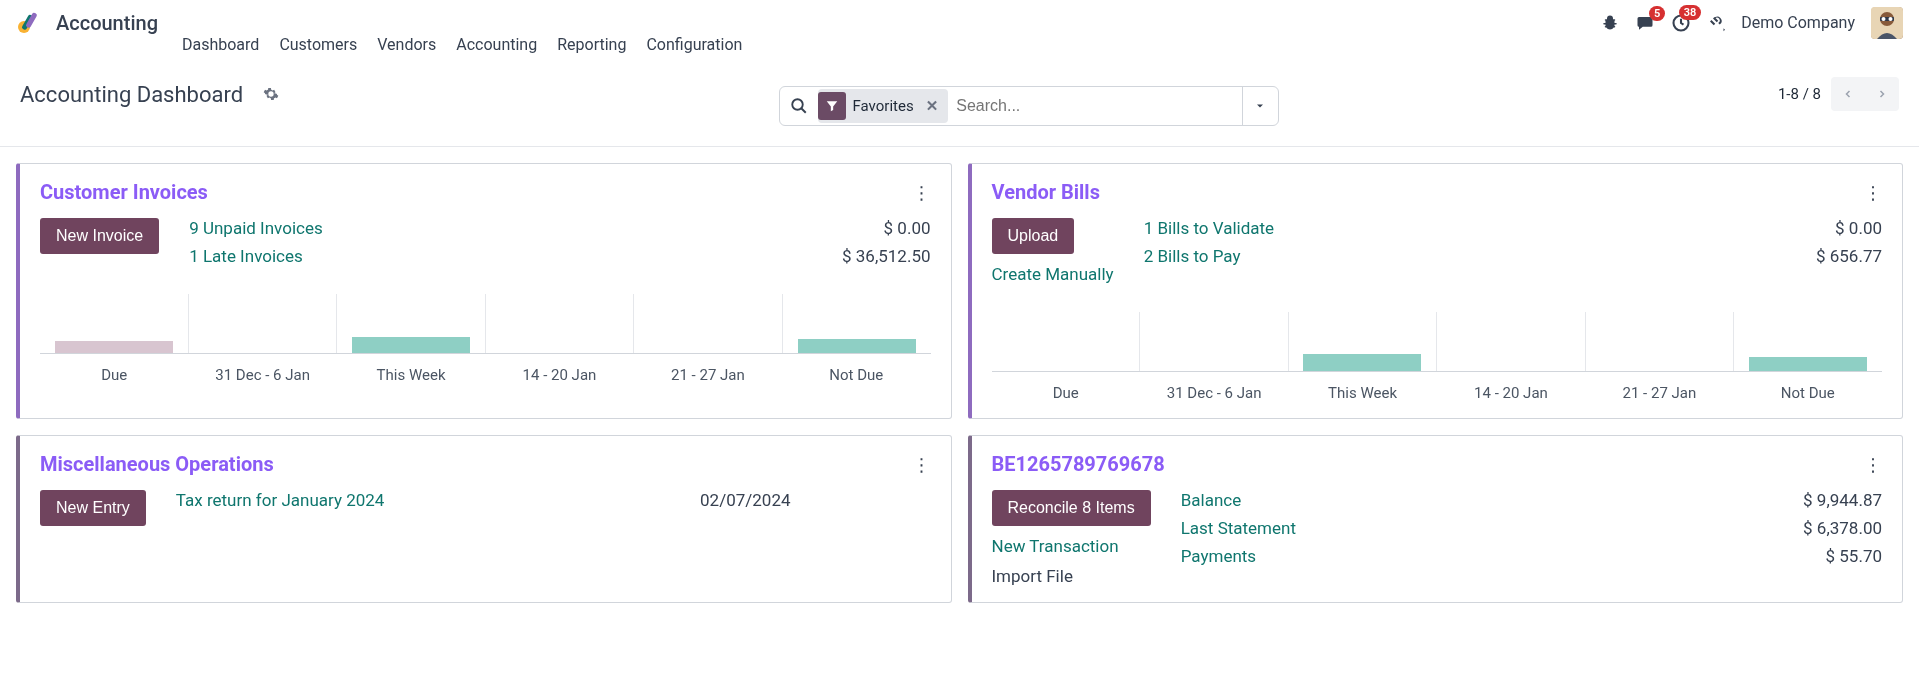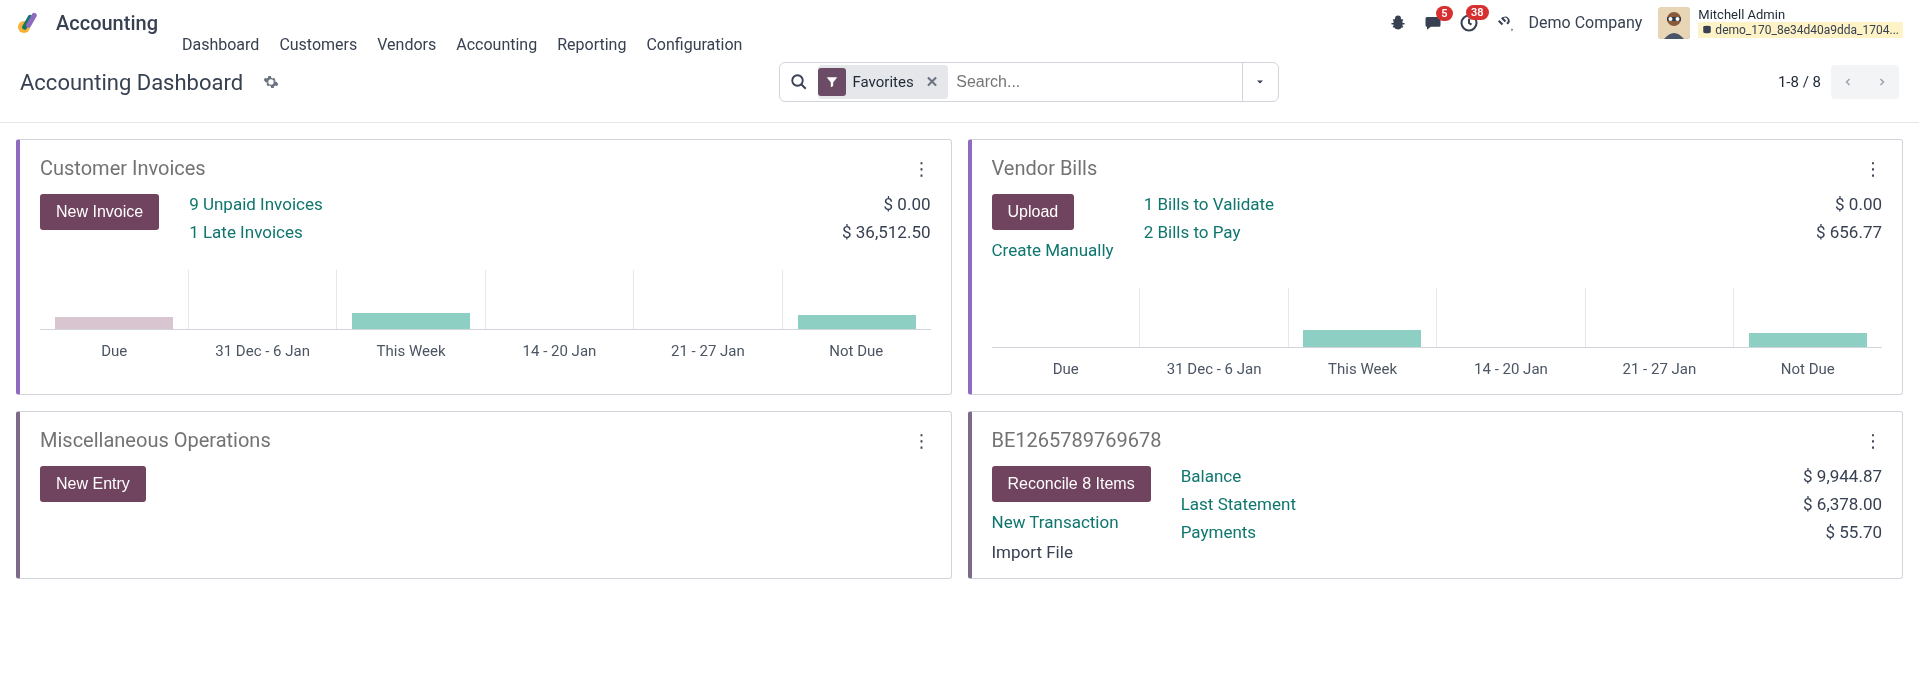--- a/index.html
+++ b/index.html
@@ -17,39 +17,39 @@
   .company { font-size: 16px; color: #374151; }
   .user-block { display: flex; align-items: center; gap: 8px; }
   .avatar { width: 32px; height: 32px; border-radius: 4px; background: linear-gradient(135deg,#e8d5b5,#875a3a); display:flex;align-items:center;justify-content:center;color:#fff;font-weight:700;font-size:14px; }
   .user-info { display: flex; flex-direction: column; font-size: 13px; }
   .user-db { background: #fef3c7; font-size: 12px; padding: 1px 4px; color:#374151; display:flex;align-items:center;gap:3px; max-width: 240px; overflow:hidden; white-space:nowrap; }
   
   
   .control-panel { display: flex; align-items: center; padding: 16px 20px 20px; border-bottom: 1px solid #e5e7eb; }
   .breadcrumb { font-size: 22px; color: #374151; display: flex; align-items: center; gap: 20px; }
   .gear { color: #6b7280; }
-  .search-wrap { margin-left: auto; margin-right: auto; }
+  .search-wrap { margin-left: auto; margin-right: auto; margin-top: 24px; }
   .search-box { display: flex; align-items: center; border: 1px solid #d1d5db; border-radius: 6px; height: 40px; width: 500px; }
   .search-icon { padding: 0 10px; color: #374151; }
   .filter-chip-btn { background:#6b4b65; color:#fff; width:28px; height:28px; display:flex;align-items:center;justify-content:center; border-radius:3px; margin-right:-1px; }
   .filter-chip { display: flex; align-items: center; background: #e5e7eb; border-radius: 4px; padding: 3px 6px 3px 0; gap: 2px; font-size: 15px; }
   .filter-chip .chip-label { padding: 0 6px; }
   .filter-chip .x { color:#6b7280; font-weight:600; padding:0 4px; }
   .search-input { border:none; outline:none; font-size: 16px; flex:1; padding: 0 8px; }
   .search-caret { border-left: 1px solid #d1d5db; width: 36px; height: 100%; display:flex;align-items:center;justify-content:center; color:#374151; }
   .pager { display:flex; align-items:center; gap: 10px; font-size: 15px; }
   .pager-btns { display:flex; background:#f3f4f6; border-radius:4px; }
   .pager-btn { width: 34px; height: 34px; display:flex;align-items:center;justify-content:center; color:#9ca3af; }
   
   
   .board { display: grid; grid-template-columns: 1fr 1fr; gap: 16px; padding: 16px; }
   .card { border: 1px solid #d1d5db; border-radius: 3px; border-left: 4px solid #7c6a8a; padding: 16px 20px; position: relative; }
   .card.purple { border-left-color: #8e6bbf; }
   .card-header { display:flex; align-items:center; justify-content:space-between; margin-bottom: 14px; }
-  .card-title { color: #737373; font-size: 20px; font-weight: 400; }
+  .card-title { color: #8b5cf6; font-size: 20px; font-weight: 700; }
   .kebab { color:#374151; font-size:18px; }
   .card-body { display:flex; gap: 30px; }
   .col-actions { display:flex; flex-direction:column; gap: 10px; align-items:flex-start; }
   .btn-primary { background:#70445e; color:#fff; border:none; border-radius:3px; padding: 9px 16px; font-size: 16px; cursor:pointer; }
   .link { color:#0f766e; font-size: 17px; cursor:pointer; }
   .text-muted { color:#374151; font-size: 17px; }
   .col-stats { flex:1; display:flex; flex-direction:column; gap:8px; }
   .stat-row { display:flex; justify-content:space-between; align-items:center; }
   .stat-label { color:#0f766e; font-size: 17px; }
   .stat-val { color:#374151; font-size: 17px; text-align:right; }
@@ -123,30 +123,20 @@
       <div class="avatar">
         <svg width="32" height="32" viewBox="0 0 32 32">
             <rect width="32" height="32" rx="4" fill="#e8d5b5"></rect>
             <circle cx="16" cy="12" r="7" fill="#875a3a"></circle>
             <rect x="9" y="10" width="14" height="4" rx="1" fill="#2d3748"></rect>
             <circle cx="12.5" cy="12" r="2" fill="#fff"></circle>
             <circle cx="19.5" cy="12" r="2" fill="#fff"></circle>
             <path d="M6 32 Q16 20 26 32" fill="#4a5568"></path>
           </svg>
       </div>
-      <div class="user-info">
-        <span>Mitchell Admin</span>
-        <span class="user-db">
-          <svg width="10" height="10" viewBox="0 0 24 24" fill="currentColor">
-              <ellipse cx="12" cy="5" rx="9" ry="3"></ellipse>
-              <path d="M3 5v6c0 1.7 4 3 9 3s9-1.3 9-3V5M3 11v6c0 1.7 4 3 9 3s9-1.3 9-3v-6"></path>
-            </svg>
-          <span>demo_170_8e34d40a9dda_1704...</span>
-        </span>
-      </div>
     </div>
   </div>
 </div>
 
 <div class="control-panel">
   <div class="breadcrumb">
     <span>Accounting Dashboard</span>
     <span class="gear">
       <svg width="16" height="16" viewBox="0 0 24 24" fill="currentColor">
           <path d="M12 8a4 4 0 100 8 4 4 0 000-8zm9 4a7 7 0 01-.1 1.2l2.1 1.6-2 3.5-2.5-1a7 7 0 01-2 1.2l-.4 2.6h-4l-.4-2.6a7 7 0 01-2-1.2l-2.5 1-2-3.5 2.1-1.6A7 7 0 013 12a7 7 0 01.1-1.2L1 9.2l2-3.5 2.5 1a7 7 0 012-1.2L7.9 3h4l.4 2.6a7 7 0 012 1.2l2.5-1 2 3.5-2.1 1.6A7 7 0 0121 12z"></path>
@@ -290,20 +280,26 @@
 
   <div class="card">
     <div class="card-header">
       <span class="card-title">Miscellaneous Operations</span>
       <span class="kebab">⋮</span>
     </div>
     <div class="row-2col">
       <div class="left">
         <button class="btn-primary">New Entry</button>
       </div>
+      <div class="mid">
+        <div class="tax-row">
+          <span class="link">Tax return for January 2024</span>
+          <span class="text-muted">02/07/2024</span>
+        </div>
+      </div>
     </div>
   </div>
 
   <div class="card">
     <div class="card-header">
       <span class="card-title">BE1265789769678</span>
       <span class="kebab">⋮</span>
     </div>
     <div class="card-body">
       <div class="col-actions">

